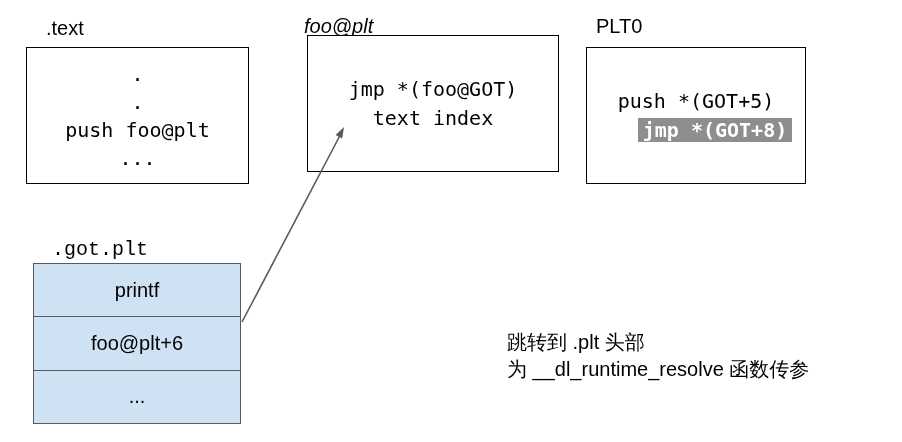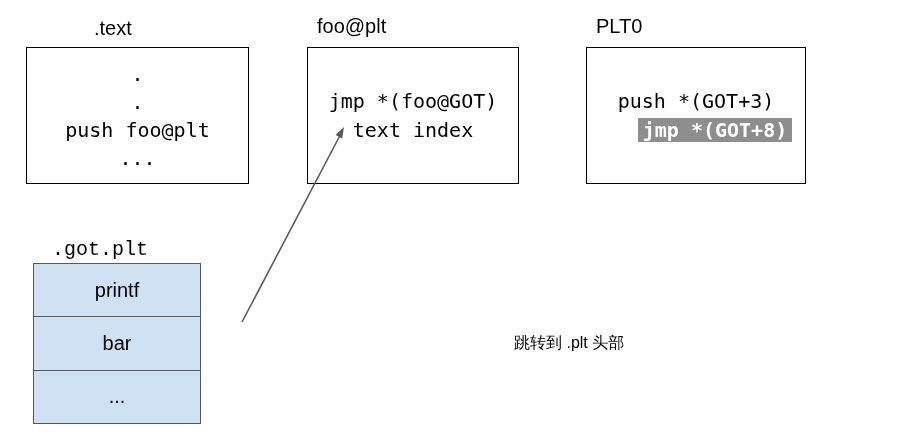--- a/index.html
+++ b/index.html
@@ -45,91 +45,91 @@
     background: var(--highlight-bg, #8e8e8e);
     color: var(--highlight-text, #fff);
     font-weight: bold;
     padding: 0 5px;
     margin-left: 38px;
   }
   .got-table {
     position: absolute;
     left: 33px;
     top: 263px;
-    width: 168px;
+    width: 208px;
     height: 161px;
     border: 1px solid var(--table-border, #595959);
     box-sizing: border-box;
     display: flex;
     flex-direction: column;
   }
   .got-row {
     flex: 1;
     background: var(--table-fill, #cfe2f3);
     border-top: 1px solid var(--table-border, #595959);
     display: flex;
     align-items: center;
     justify-content: center;
     font-size: 20px;
   }
   .got-row:first-child { border-top: none; }
   .annotation {
     position: absolute;
     left: 507px;
     top: 329px;
-    font-size: 16px;
+    font-size: 20px;
     line-height: 27px;
     white-space: nowrap;
-    margin-left: 7px;
   }
   .arrow-svg {
     position: absolute;
     left: 0;
     top: 0;
     width: 902px;
     height: 442px;
     pointer-events: none;
   }
   .arrow-line { stroke: var(--arrow, #595959); stroke-width: 1.6; }
   .arrow-head { fill: var(--arrow, #595959); }
 </style>
 </head>
 <body>
 
 <div class="canvas">
 
-  <div class="sec-label" style="left:46px; top:16px;margin-left:48px;">.text</div>
+  <div class="sec-label" style="left:46px; top:16px;">.text</div>
   <div class="code-box box-text" style="left:26px; top:47px; width:223px; height:137px;">
     <div class="code-line">.</div>
     <div class="code-line">.</div>
     <div class="code-line">push foo@plt</div>
     <div class="code-line">...</div>
   </div>
 
-  <div class="sec-label" style="left:317px; top:14px;">foo@plt</div>
-  <div class="code-box box-foo" style="left:307px; top:47px; width:212px; height:137px;">
+  <div class="sec-label" style="left:304px; top:14px;font-style:italic;">foo@plt</div>
+  <div class="code-box box-foo" style="left:307px; top:35px; width:252px; height:137px;">
     <div class="code-line">jmp *(foo@GOT)</div>
     <div class="code-line">text index</div>
   </div>
 
   <div class="sec-label" style="left:596px; top:14px;text-align:right;">PLT0</div>
   <div class="code-box box-plt0" style="left:586px; top:47px; width:220px; height:137px;">
-    <div class="code-line">push *(GOT+3)</div>
+    <div class="code-line">push *(GOT+5)</div>
     <div class="code-line"><span class="hl">jmp *(GOT+8)</span></div>
   </div>
 
   <div class="sec-label" style="left:52px; top:238px;font-family:Liberation Mono, monospace;">.got.plt</div>
   <div class="got-table">
     <div class="got-row">printf</div>
-    <div class="got-row">bar</div>
+    <div class="got-row">foo@plt+6</div>
     <div class="got-row">...</div>
   </div>
 
   <svg class="arrow-svg" viewBox="0 0 902 442" aria-hidden="true">
     <line class="arrow-line" x1="242" y1="322" x2="340.5" y2="134.5"></line>
     <polygon class="arrow-head" points="344,127 342.2,138.6 335.6,135.1"></polygon>
   </svg>
 
   <div class="annotation">
     <div>跳转到 .plt 头部</div>
+    <div>为 __dl_runtime_resolve 函数传参</div>
   </div>
 
 </div>
 
 </body></html>

